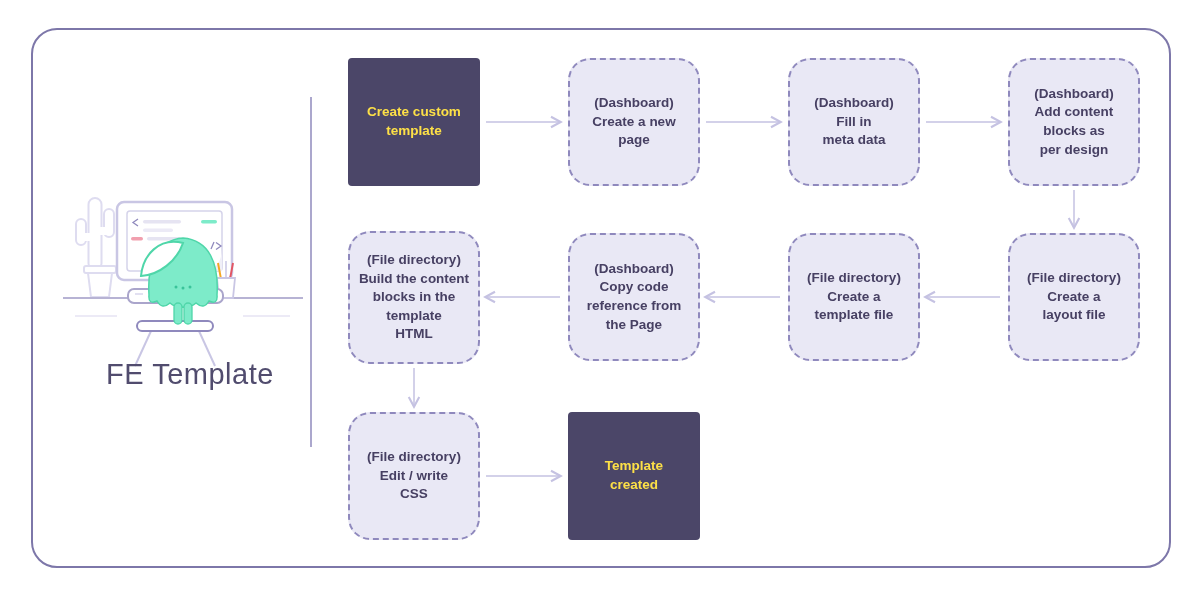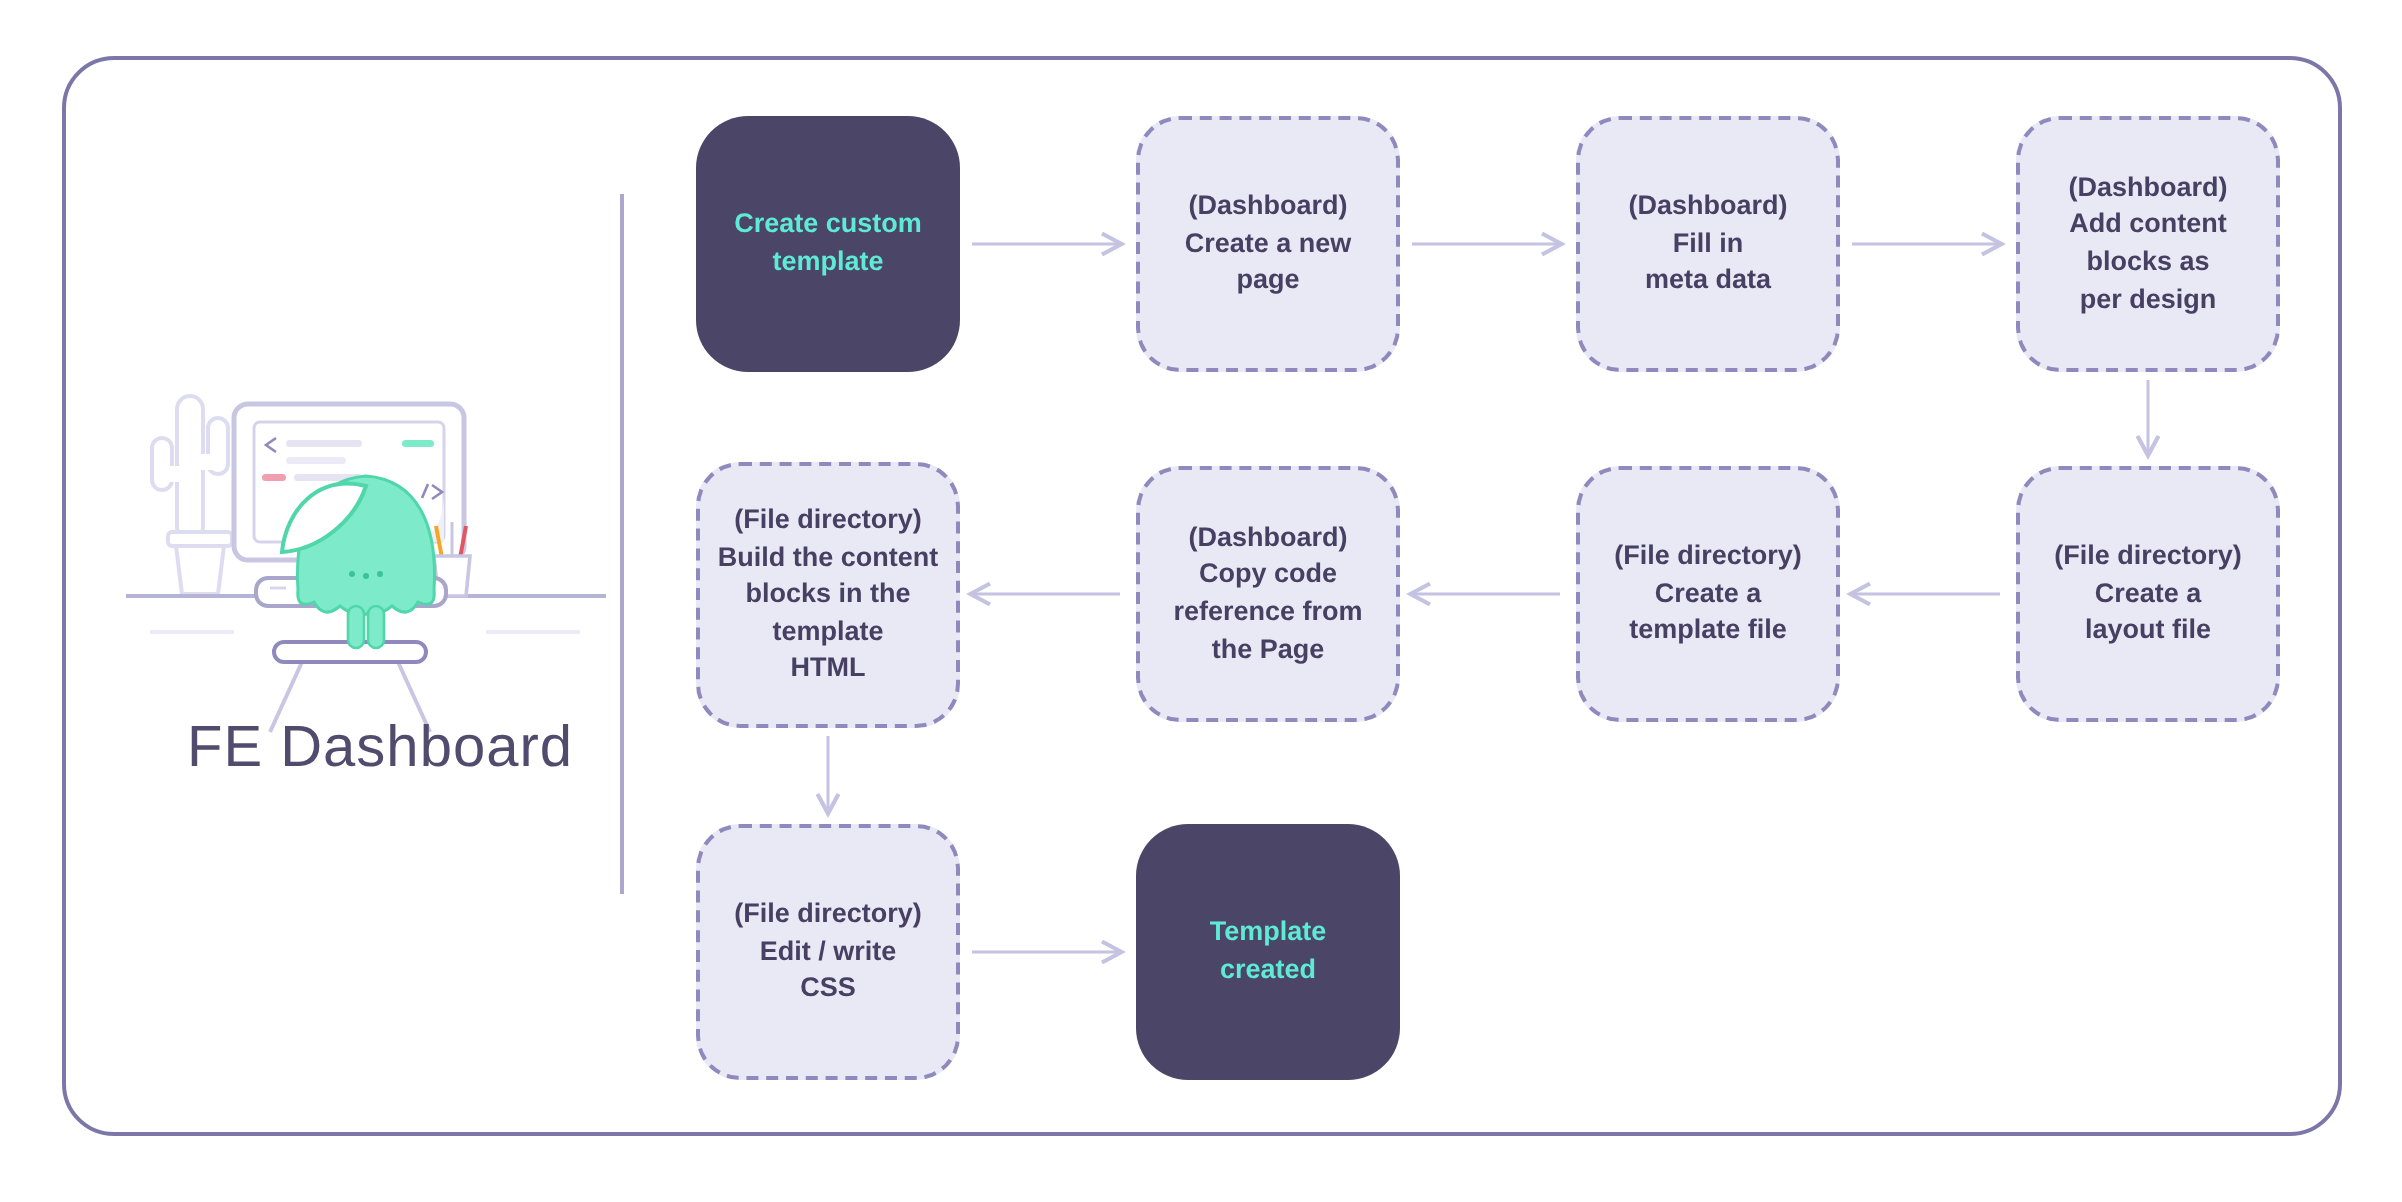--- a/index.html
+++ b/index.html
@@ -11,21 +11,21 @@
 
   .divider{position:absolute;left:310px;top:97px;width:2px;height:350px;background:#aba7cd;}
 
   .persona-label{position:absolute;left:60px;top:358px;width:260px;text-align:center;
                  font-size:29px;color:#514c6e;letter-spacing:0.5px;}
 
   .node{position:absolute;width:132px;height:128px;border-radius:22px;
         display:flex;align-items:center;justify-content:center;text-align:center;
         font-size:13.5px;font-weight:600;line-height:1.38;white-space:pre-line;
         padding:8px;box-sizing:border-box;}
-  .node.solid{background:#4b4668;color:#5eead4;border-radius:26px;}
+  .node.solid{background:#4b4668;color:#fde047;border-radius:4px;}
   .node.dashed{background:#e9e8f5;border:2px dashed #8f89bd;color:#474063;}
 
   .arrows{position:absolute;left:0;top:0;width:1201px;height:601px;pointer-events:none;}
   .illustration{position:absolute;left:55px;top:183px;width:260px;height:185px;}
 </style>
 </head>
 <body>
 
 <div class="canvas">
 
@@ -87,21 +87,21 @@
                Q121,125 115,120 Q107,127 102,118 Q93,122 94,112 Z" fill="#7debc9" stroke="#4fd6a9" stroke-width="1.5"></path>
       <rect x="119" y="120" width="8" height="21" rx="4" fill="#7debc9" stroke="#4fd6a9" stroke-width="1.3"></rect>
       <rect x="129" y="120" width="8" height="21" rx="4" fill="#7debc9" stroke="#4fd6a9" stroke-width="1.3"></rect>
       <circle cx="121" cy="104" r="1.5" fill="#3ac39a"></circle>
       <circle cx="128" cy="105" r="1.5" fill="#3ac39a"></circle>
       <circle cx="135" cy="104" r="1.5" fill="#3ac39a"></circle>
       <path d="M86,93 C88,72 104,54 128,60 C122,78 104,92 86,93 Z" fill="#ffffff" stroke="#4fd6a9" stroke-width="2"></path>
     </g>
   </svg>
 
-  <div class="persona-label">FE Dashboard</div>
+  <div class="persona-label">FE Template</div>
 
   <div class="divider"></div>
 
   <div class="node solid" style="left:348px;top:58px">Create custom
 template</div>
   <div class="node dashed" style="left:568px;top:58px">(Dashboard)
 Create a new
 page</div>
   <div class="node dashed" style="left:788px;top:58px">(Dashboard)
 Fill in

